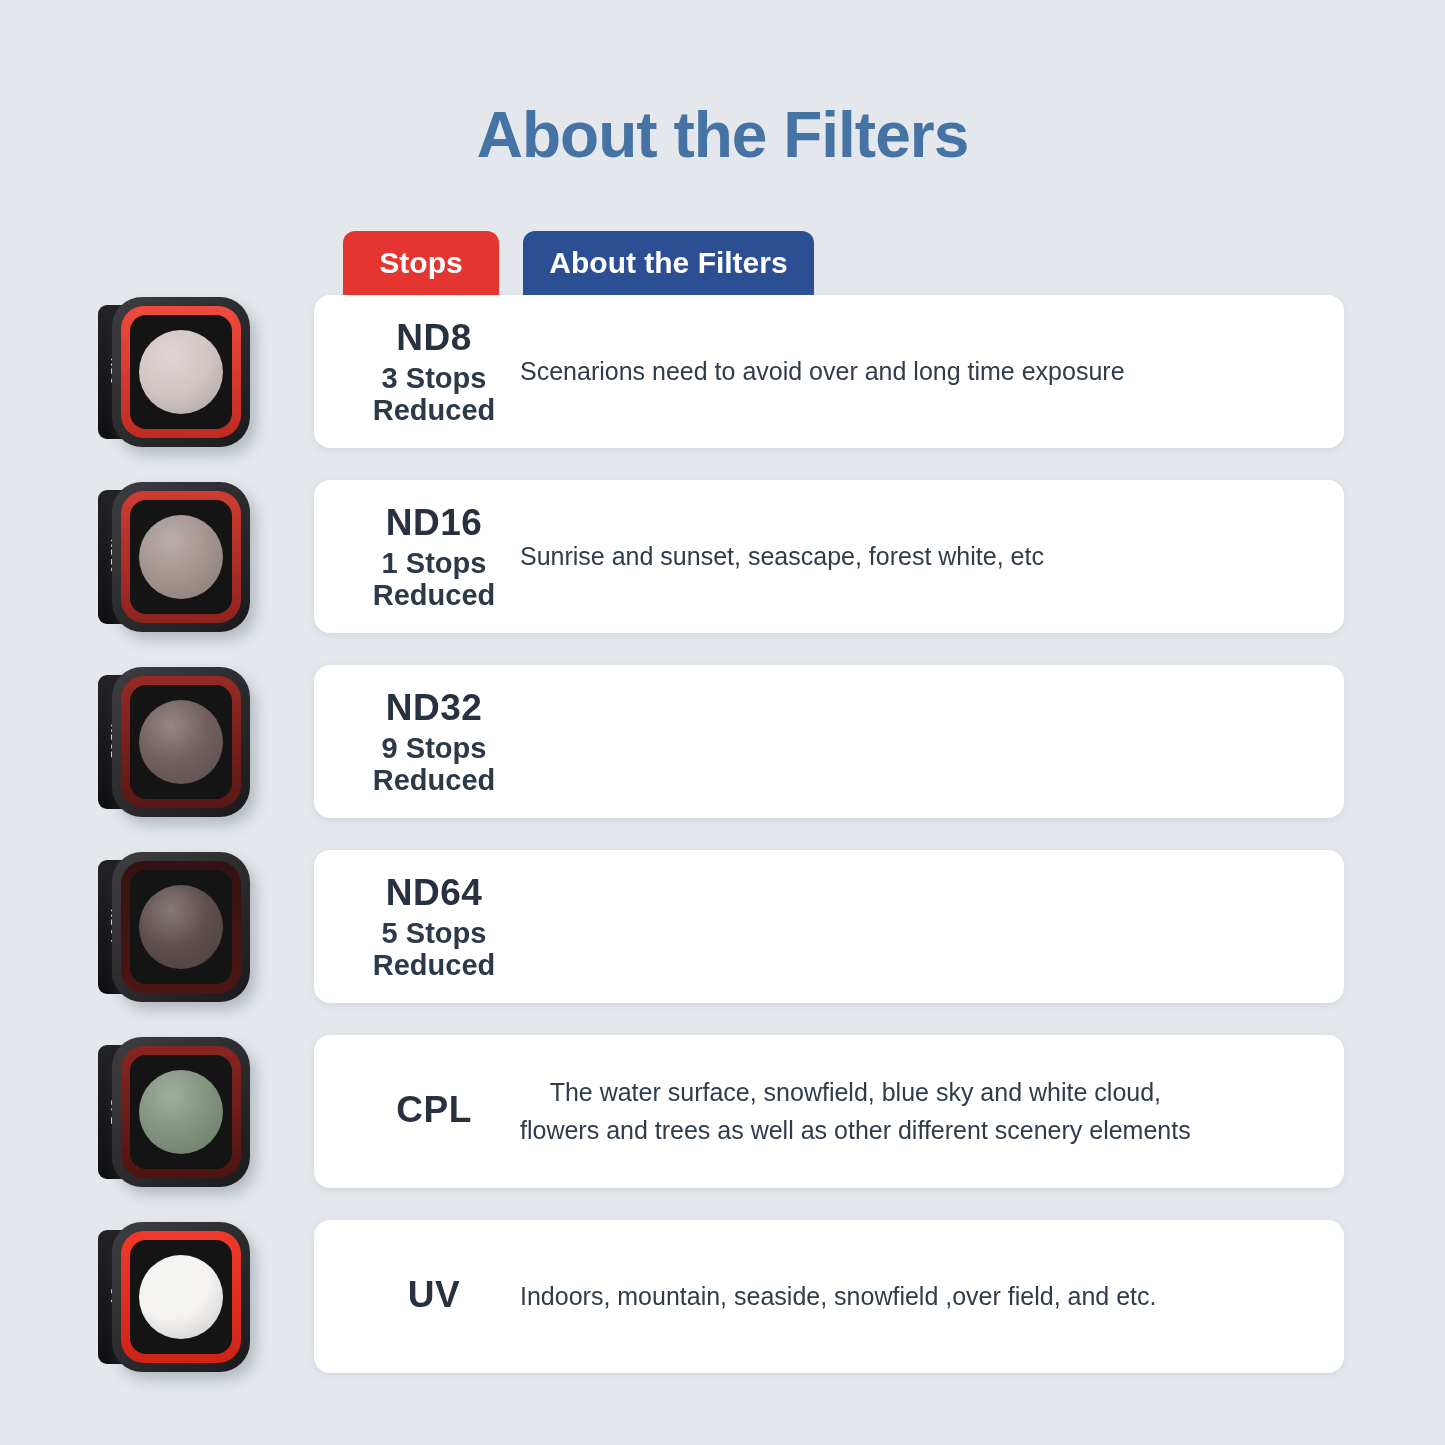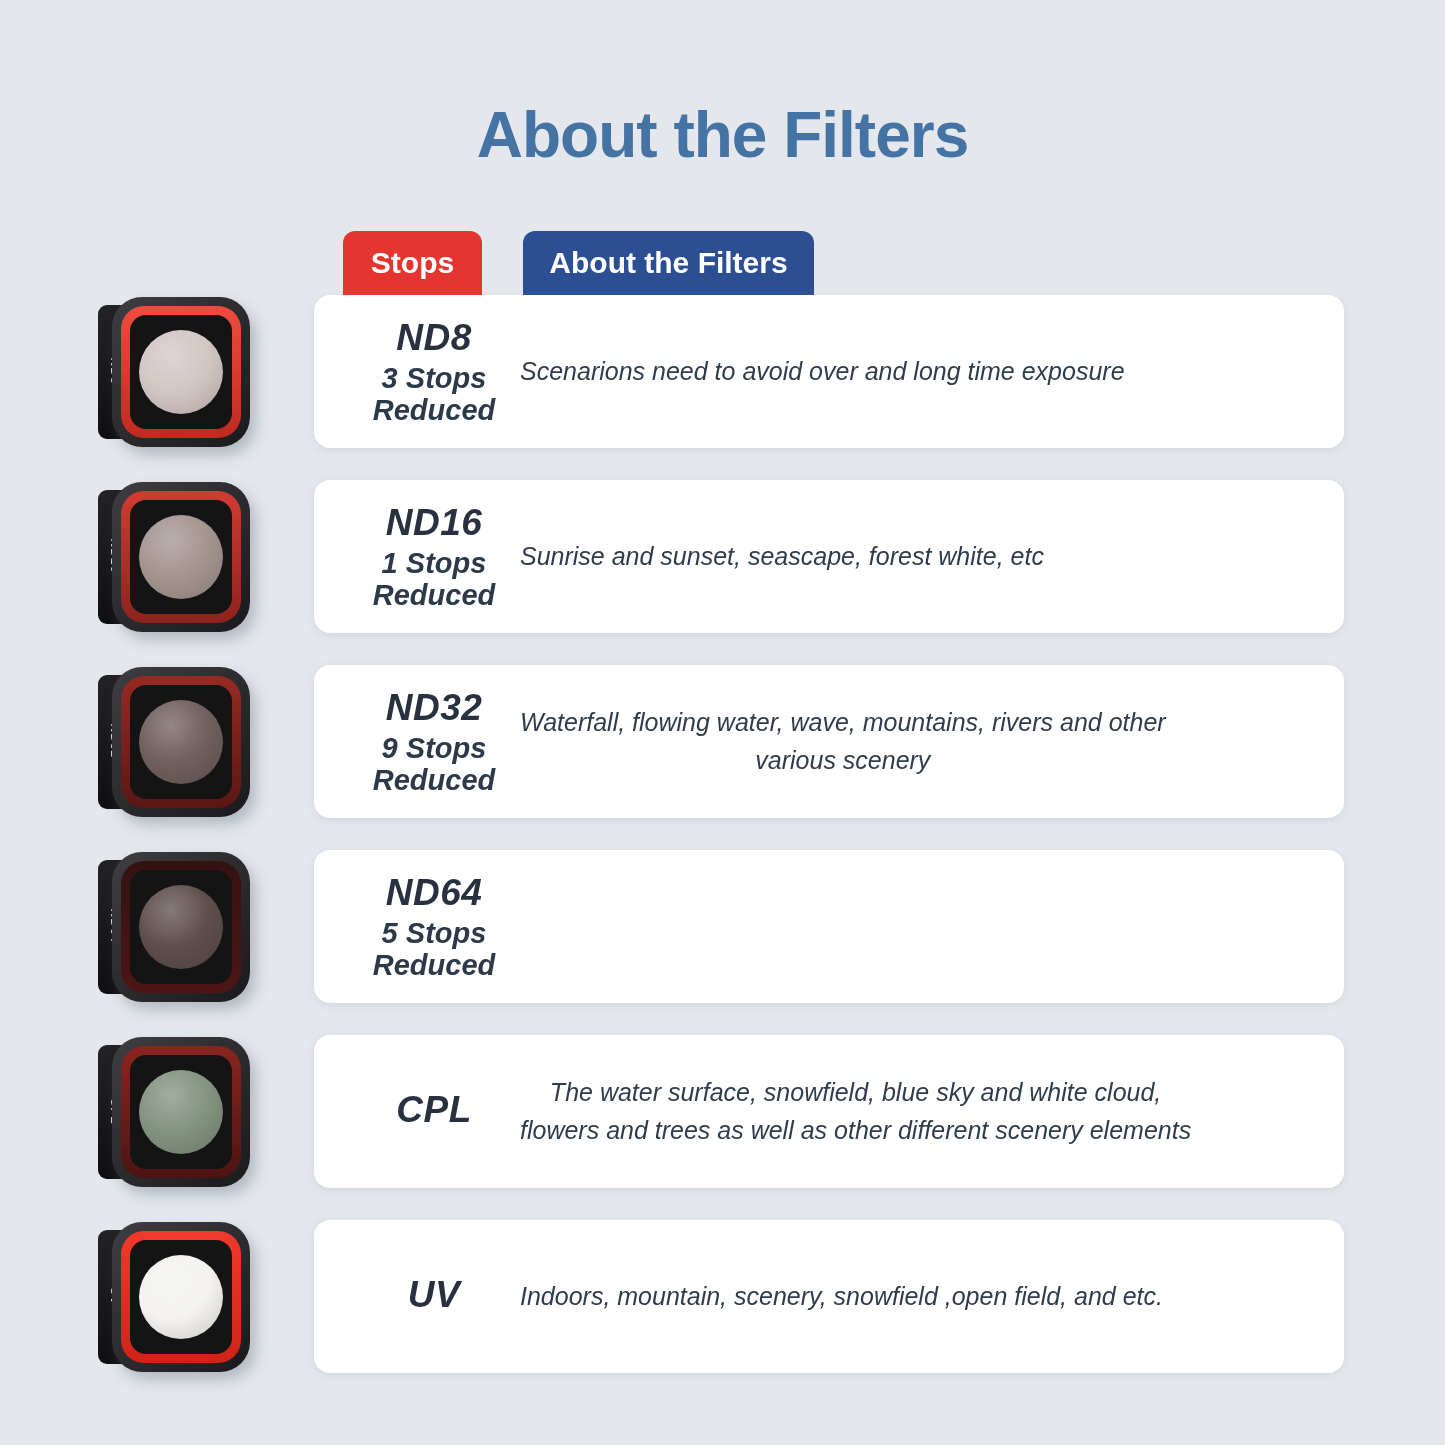--- a/index.html
+++ b/index.html
@@ -20,29 +20,29 @@
   }
 
   
   .badge {
     position:absolute; top:231px; height:64px;
     border-radius:12px 12px 0 0;
     display:flex; align-items:center; justify-content:center;
     color:#ffffff; font-size:30px; font-weight:bold;
     z-index:1;
   }
-  .badge-stops { left:343px; width:139px; background:#e53530; }
+  .badge-stops { left:343px; width:156px; background:#e53530; }
   .badge-about { left:523px; width:291px; background:#2c4f94; }
 
   
   .rows {
     position:absolute; top:295px; left:0; width:1445px;
     display:flex; flex-direction:column; gap:32px;
   }
-  .row { position:relative; height:153px;font-style:italic; }
+  .row { position:relative; height:153px; }
 
   .card {
     position:absolute; left:314px; top:0;
     width:1030px; height:153px;
     background:#ffffff; border-radius:16px;
     box-shadow:0 2px 7px rgba(140,155,170,0.22);
     z-index:2;
   }
   .namecol {
     position:absolute; left:28px; top:0; bottom:0; width:184px;
@@ -167,22 +167,20 @@
 
   <div class="row" style="--ring-top: #962a24; --ring-bottom: #5a1714; --lens: #6f5f5d;">
     <div class="card">
       <div class="namecol">
         <div class="fname">ND32</div>
         <div class="fstops">
           <span>9 Stops</span>
           <span>Reduced</span>
         </div>
       </div>
-      <div class="fdesc">Waterfall, flowing water, wave, mountains, rivers and other
-various scenery</div>
     </div>
     <div class="fimg">
       <div class="f-side">
         <span class="f-label">ND32</span>
       </div>
       <div class="f-body">
         <div class="f-ring">
           <div class="f-inner">
             <div class="f-lens"></div>
           </div>
@@ -243,21 +241,21 @@
 
   <div class="row" style="--ring-top: #f03a2b; --ring-bottom: #cf2318; --lens: #f4f3f1;">
     <div class="card">
       <div class="namecol">
         <div class="fname">UV</div>
         <div class="fstops">
           <span></span>
           <span></span>
         </div>
       </div>
-      <div class="fdesc">Indoors, mountain, scenery, snowfield ,open field, and etc.</div>
+      <div class="fdesc">Indoors, mountain, seaside, snowfield ,over field, and etc.</div>
     </div>
     <div class="fimg">
       <div class="f-side">
         <span class="f-label">UV</span>
       </div>
       <div class="f-body">
         <div class="f-ring">
           <div class="f-inner">
             <div class="f-lens"></div>
           </div>

